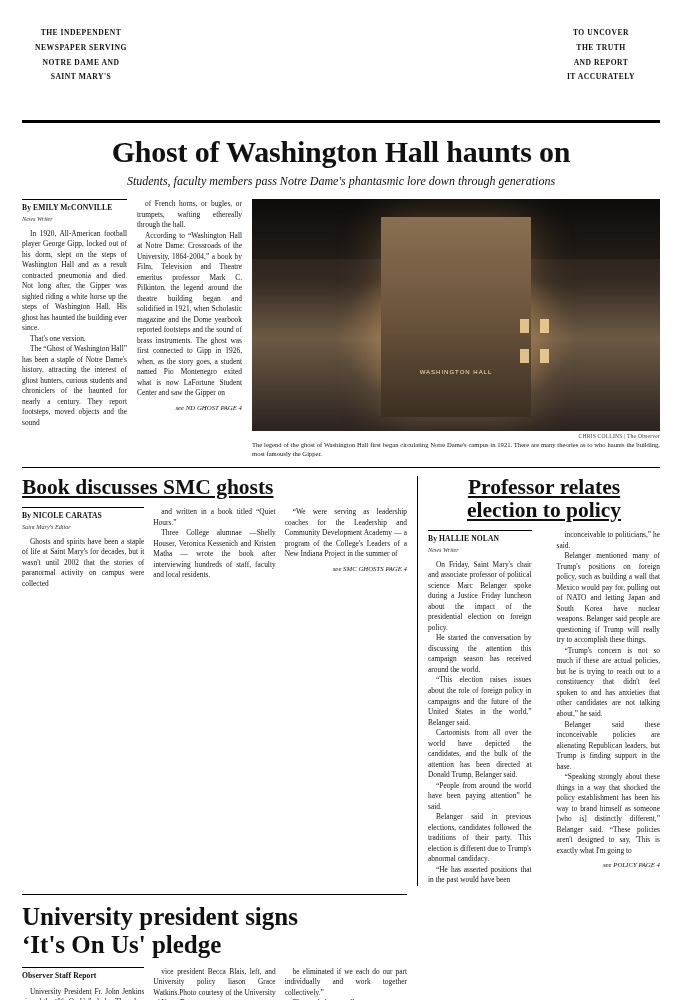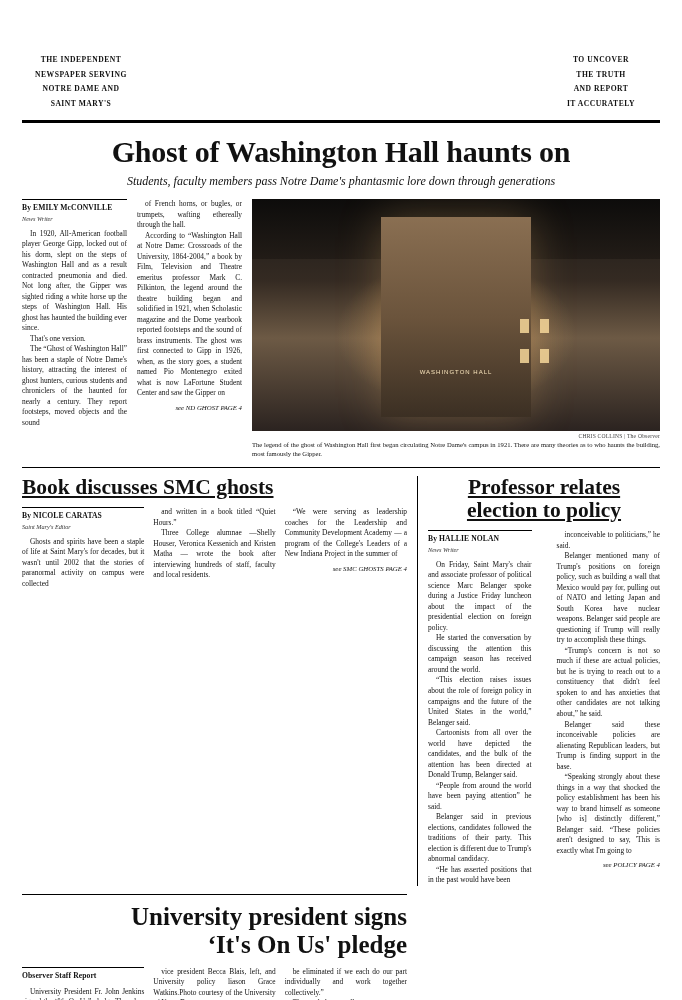--- a/index.html
+++ b/index.html
@@ -12,21 +12,21 @@
   }
   .page{
     position:relative;
     width:682px;height:1000px;
     background:#fff;
     box-sizing:border-box;
     padding:26px 22px 0 22px;
   }
   
   .masthead{
-    display:flex;align-items:flex-end;
+    display:flex;align-items:flex-start;
     height:86px;
   }
   .mh-left{
     width:118px;
     display:flex;flex-direction:column;justify-content:center;
     text-align:center;
     font-size:7.6px;letter-spacing:.5px;
     line-height:1.95;
     font-family:"Liberation Serif", serif;
     text-transform:uppercase;
@@ -191,21 +191,21 @@
   .sec-head.center{text-align:center;}
   .two-col{display:flex;gap:25px;}
   .two-col .col{flex:1;}
   .three-col{display:flex;gap:9px;}
   .three-col .col{flex:1;}
 
   .hr-mid{border-top:1px solid #000;margin:8px 0 8px 0;}
 
   
   .pledge-head{
-    text-align:right;font-weight:bold;font-size:25px;line-height:1.12;
+    text-align:left;font-weight:bold;font-size:25px;line-height:1.12;
     margin:4px 0 8px 0;
   }
 </style>
 </head>
 <body>
 
 <div class="page">
 
   <div class="masthead">
     <div class="mh-left">

